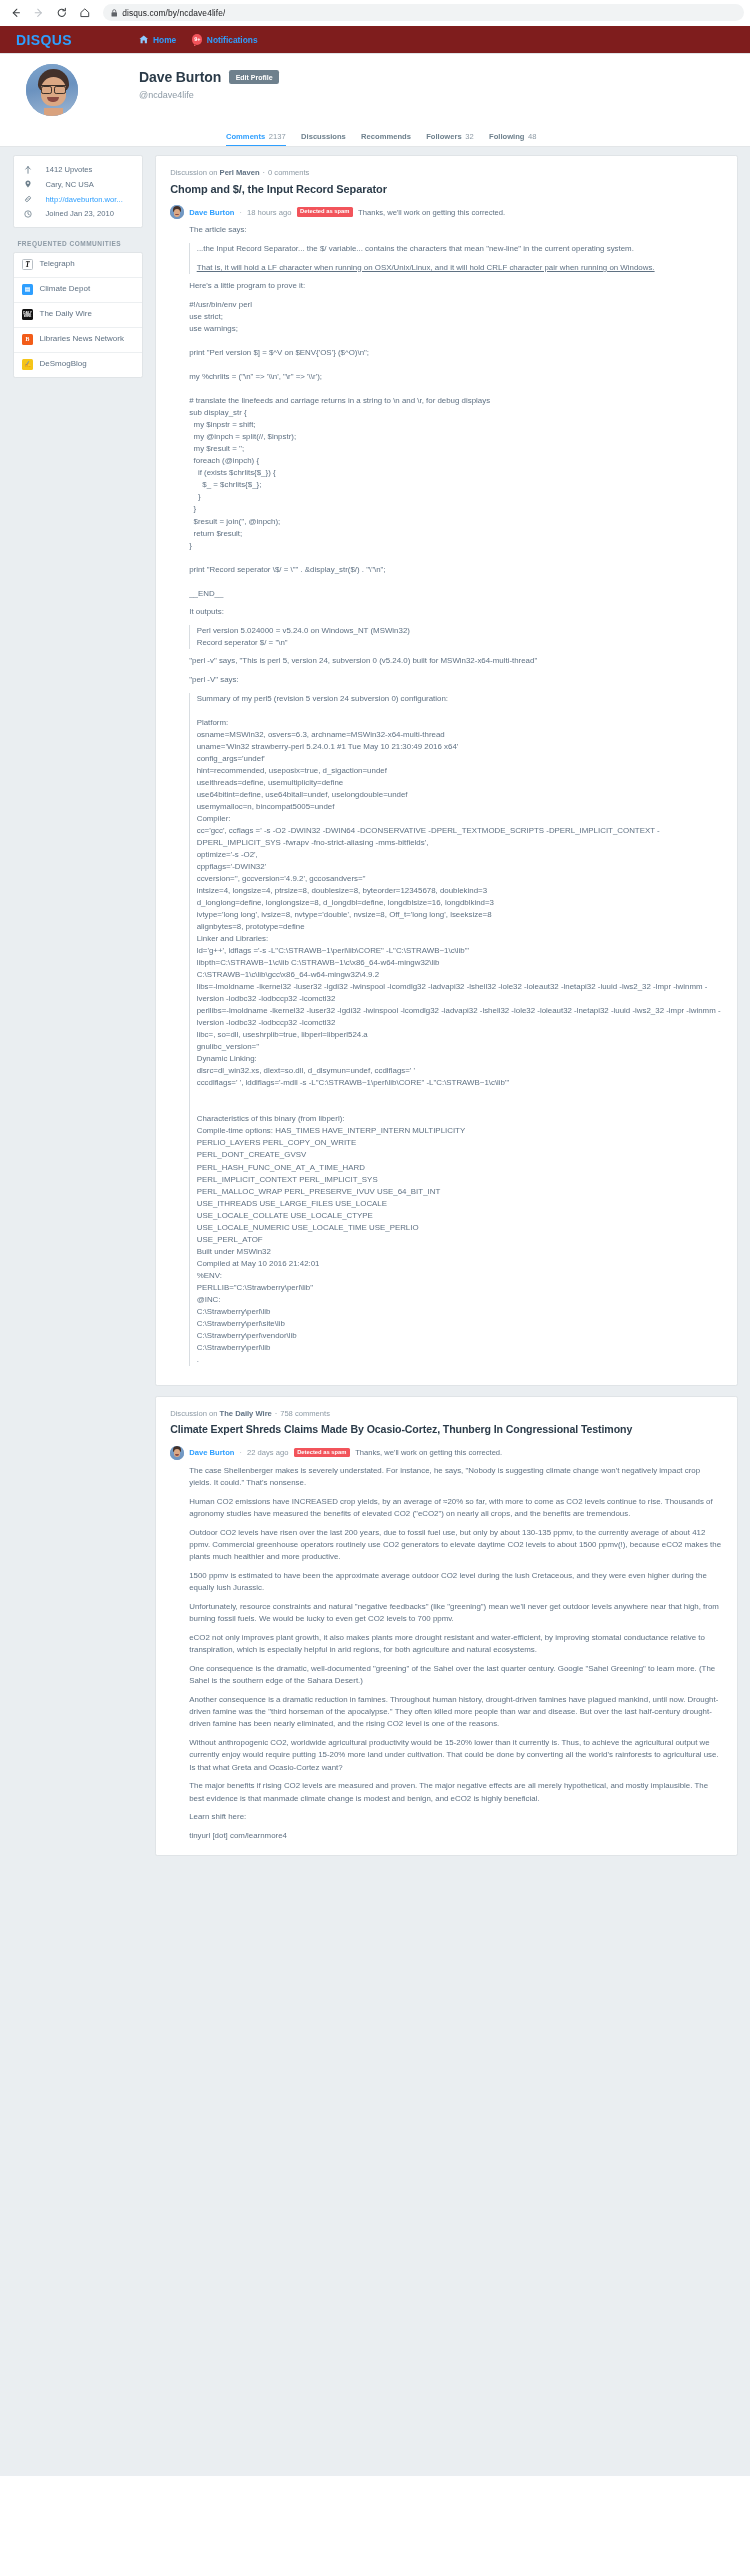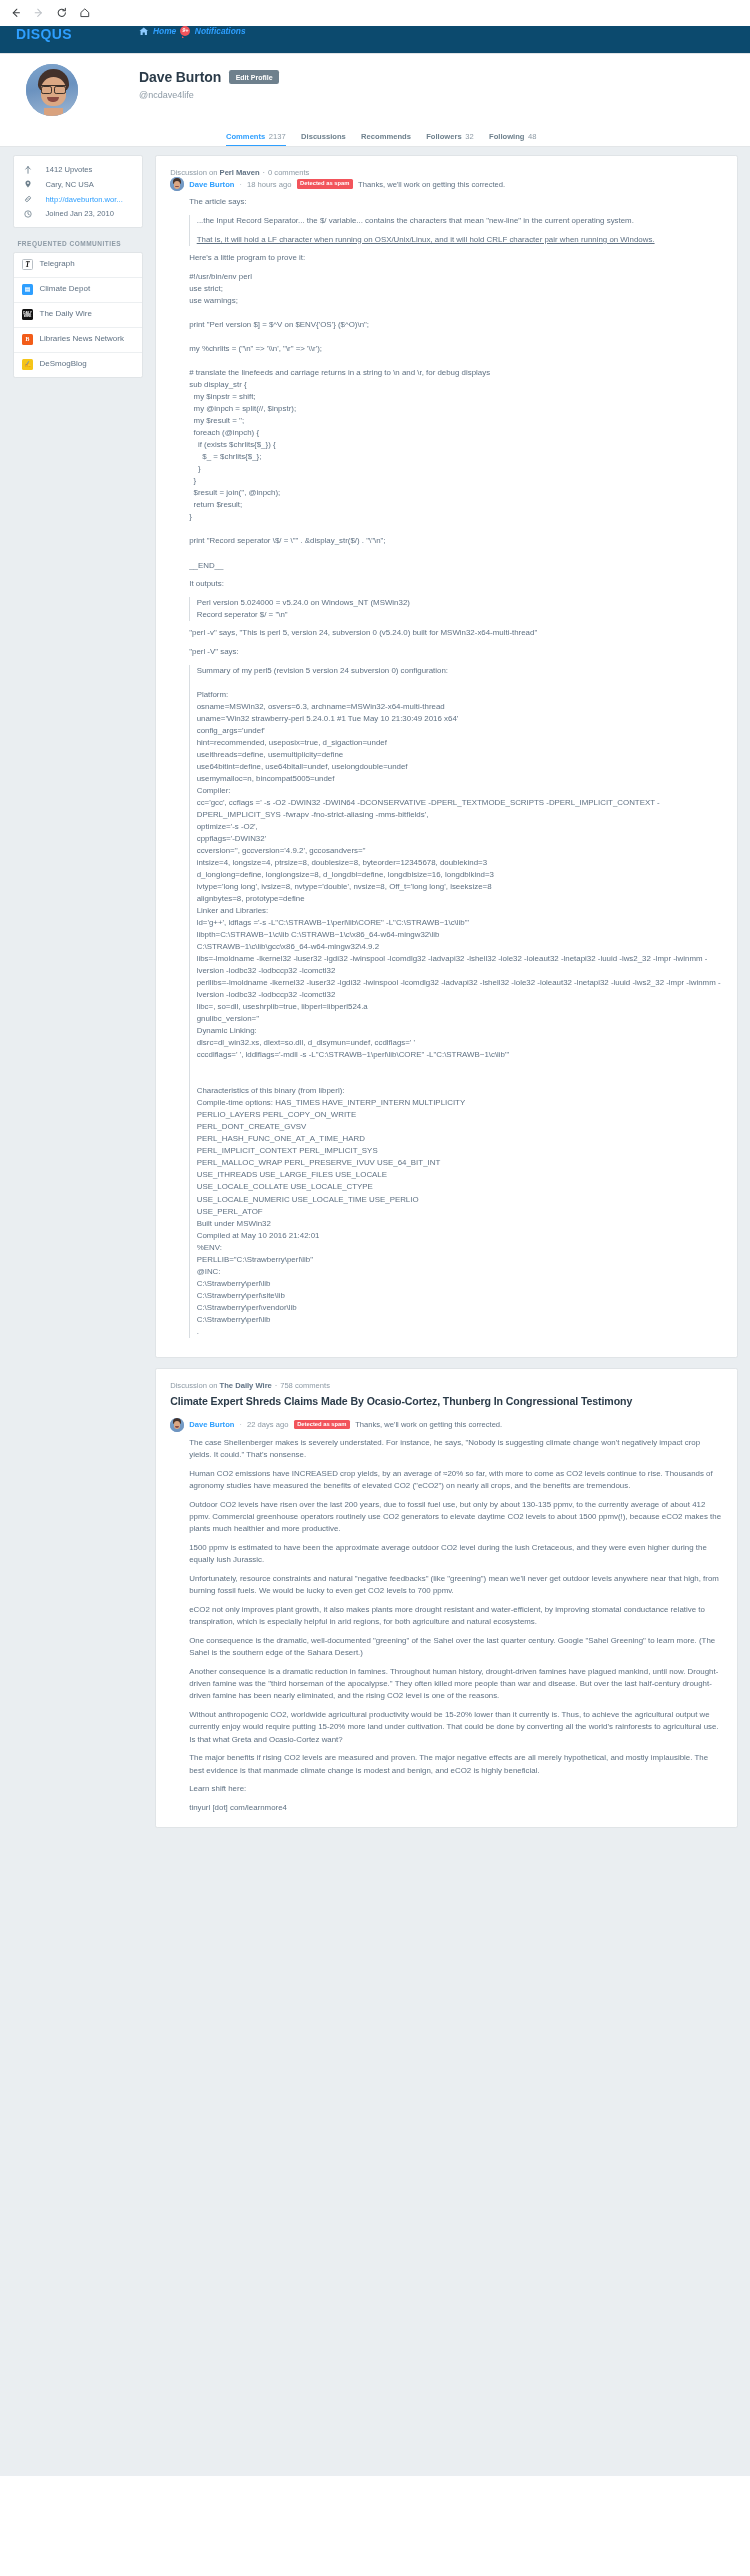--- a/index.html
+++ b/index.html
@@ -48,39 +48,38 @@
     font-size:8.4px;
     color:#202124;
     letter-spacing:0.1px;
     white-space:nowrap;
     overflow:hidden;
   }
 
   
   .dq-header {
     height:28px;
-    background:#0c4a6e;
+    background:#7f1d1d;
     border-bottom:0.7px solid #e0e3e6;
     display:flex;
-    align-items:flex-start;
+    align-items:center;
   }
   .dq-logo {
     margin-left:16px;
     font-size:14px;
     font-weight:bold;
     color:#2e9fff;
     letter-spacing:0.4px;
     font-family:"Liberation Sans", sans-serif;
   }
   .dq-nav {
     display:flex;
     align-items:center;
-    gap:4px;
+    gap:16px;
     margin-left:67px;
-    font-style:italic;
   }
   .dq-nav-item {
     display:flex;
     align-items:center;
     gap:4.4px;
     font-size:8.4px;
     color:#2e9fff;
     font-weight:600;
     cursor:pointer;
   }
@@ -434,20 +433,27 @@
   <div class="nav-ico">
     <svg width="11.6" height="11.6" viewBox="0 0 16 16">
         <path d="M13 8a5 5 0 1 1-1.6-3.65" fill="none" stroke="#3c4043" stroke-width="1.4" stroke-linecap="round"></path>
         <path d="M12.9 1.6 L12.9 5.1 L9.4 5.1" fill="none" stroke="#3c4043" stroke-width="1.4" stroke-linecap="round" stroke-linejoin="round"></path>
       </svg>
   </div>
   <div class="nav-ico">
     <svg width="11.6" height="11.6" viewBox="0 0 16 16">
         <path d="M2.6 7.6 L8 2.6 L13.4 7.6 L13.4 13.2 L2.6 13.2 Z" fill="none" stroke="#3c4043" stroke-width="1.3" stroke-linejoin="round"></path>
       </svg>
+  </div>
+  <div class="omnibox">
+    <svg class="lock-ico" viewBox="0 0 9 11">
+      <rect x="0.7" y="4.4" width="7.6" height="6.1" rx="1" fill="#5f6368"></rect>
+      <path d="M2.4 4.4 V3.0 a2.1 2.1 0 0 1 4.2 0 V4.4" fill="none" stroke="#5f6368" stroke-width="1.15"></path>
+    </svg>
+    <span class="url-text">disqus.com/by/ncdave4life/</span>
   </div>
 </div>
 
 <div class="dq-header">
   <div class="dq-logo">DISQUS</div>
   <div class="dq-nav">
     <div class="dq-nav-item">
       <svg class="home-ico" viewBox="0 0 13 12">
         <path d="M6.5 0.6 L12.4 5.4 L10.9 5.4 L10.9 11.4 L8.0 11.4 L8.0 7.6 L5.0 7.6 L5.0 11.4 L2.1 11.4 L2.1 5.4 L0.6 5.4 Z" fill="#8ecbff"></path>
       </svg>
@@ -550,20 +556,21 @@
         <div class="comm-item">
           <span class="fav desmog">✍</span>
           <span>DeSmogBlog</span>
         </div>
       </div>
   </div>
 
   <div class="main" id="main-col">
       <div class="post-card">
         <div class="disc-meta"><span>Discussion on </span><b>Perl Maven</b><span class="dot">·</span><span>0 comments</span></div>
+        <div class="post-title">Chomp and $/, the Input Record Separator</div>
         <div class="cmt-head">
           <span class="avatar-sm">
             <span class="s"></span>
             <span class="h"></span>
             <span class="f"></span>
             <span class="m"></span>
           </span>
           <span class="cmt-author">Dave Burton</span>
           <span class="cmt-sep">·</span>
           <span class="cmt-time">18 hours ago</span>

